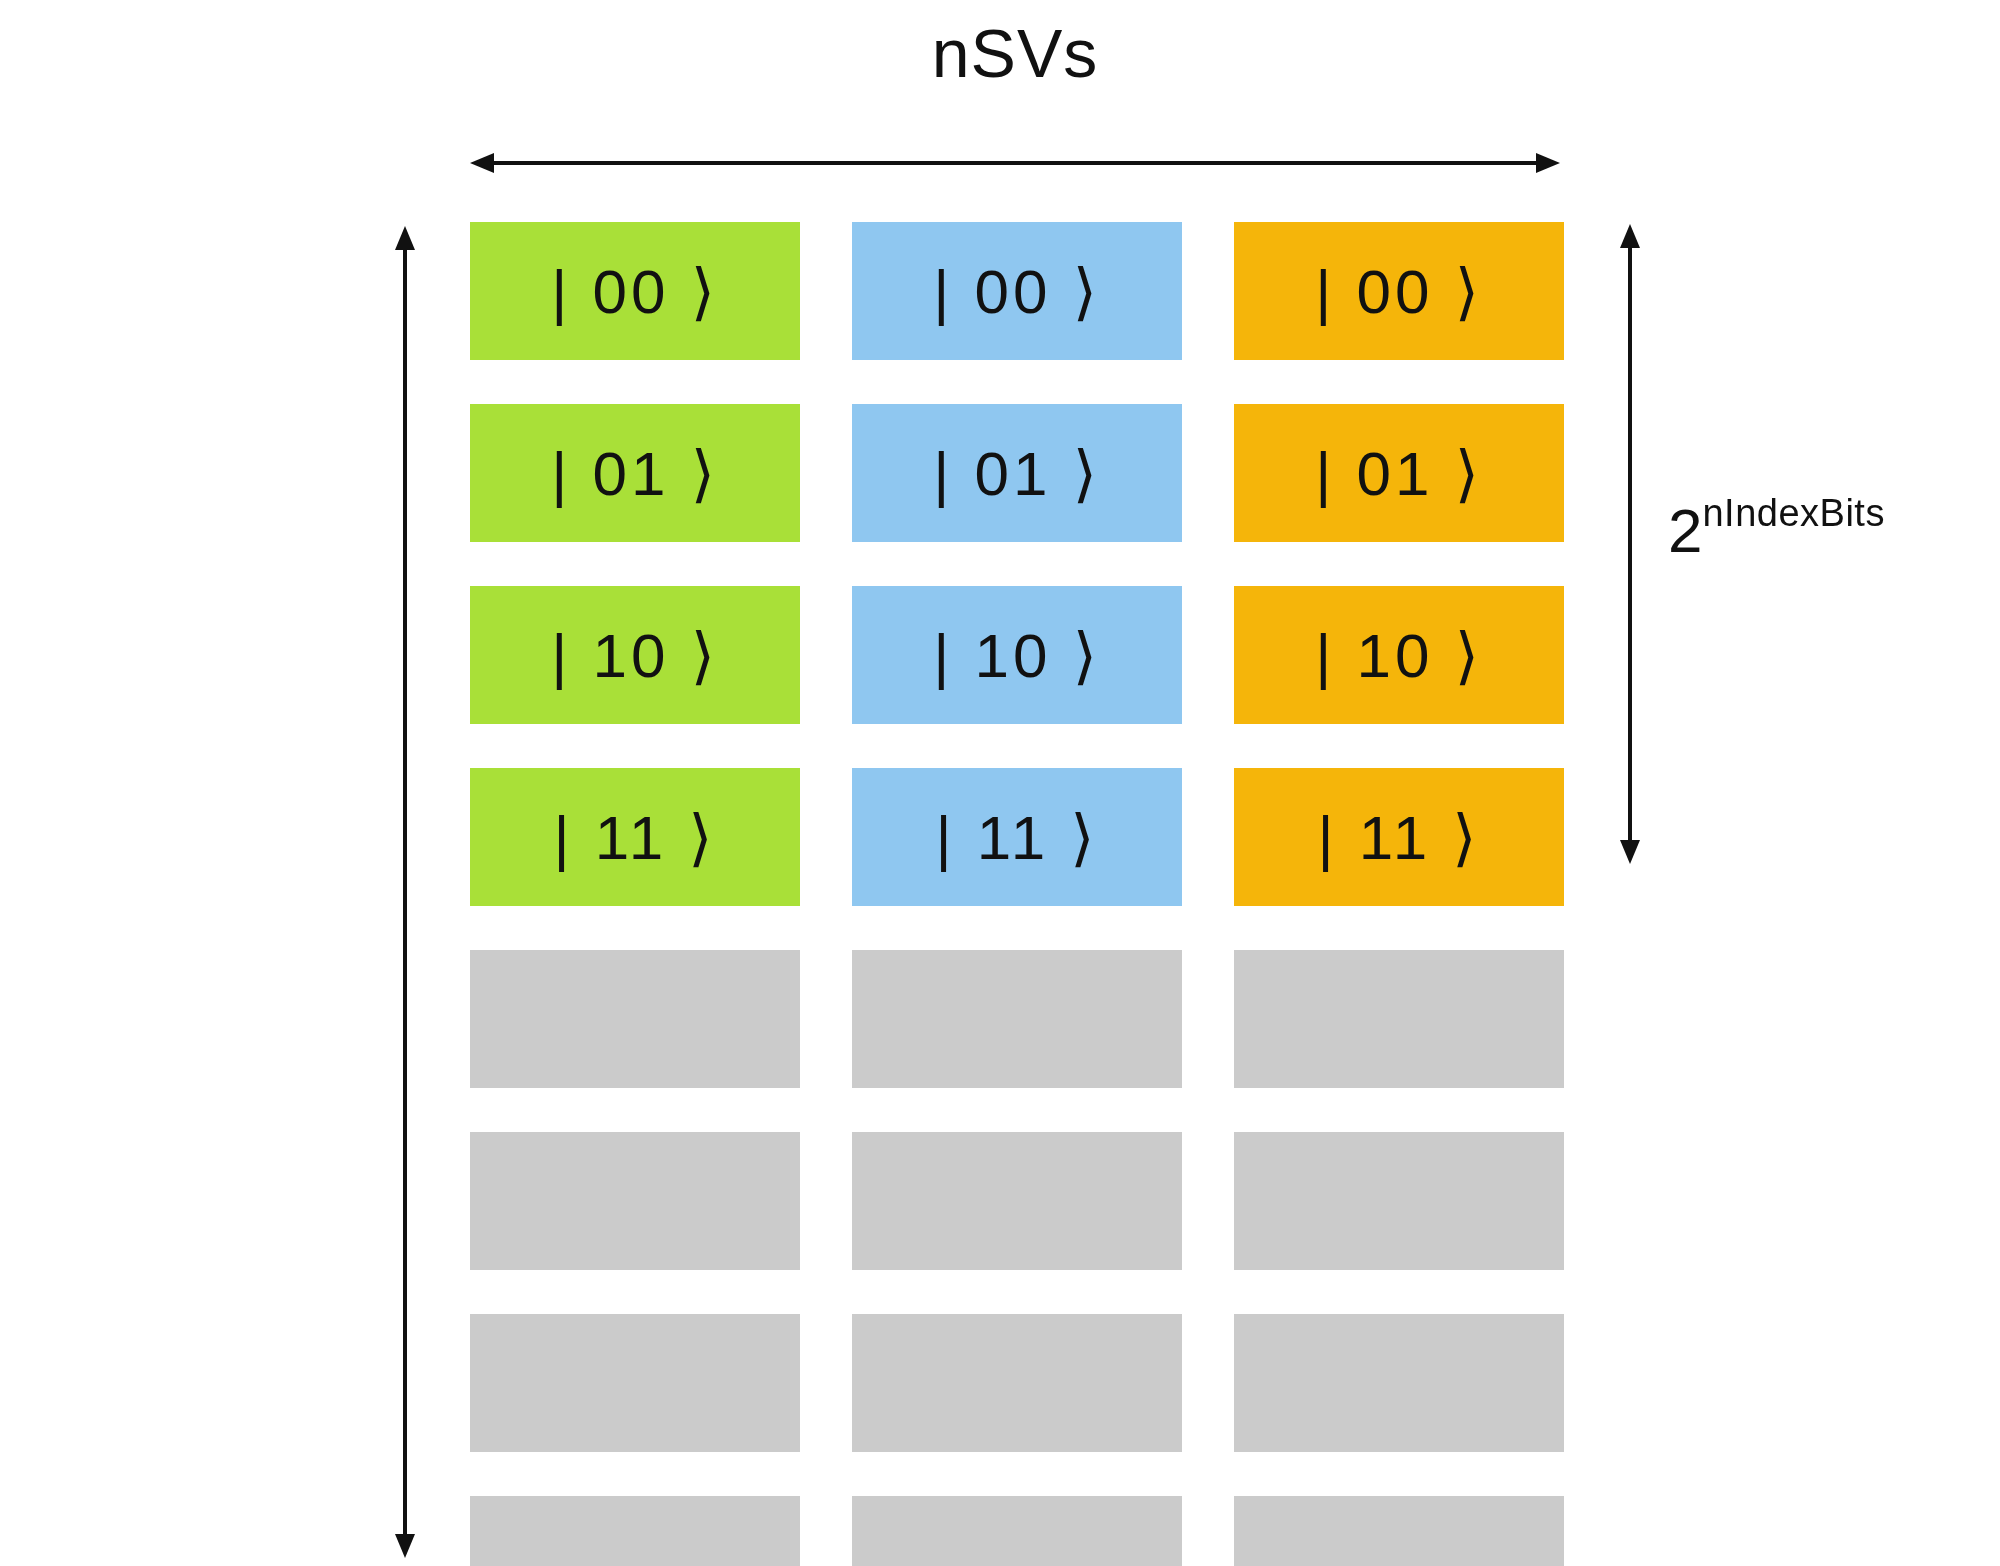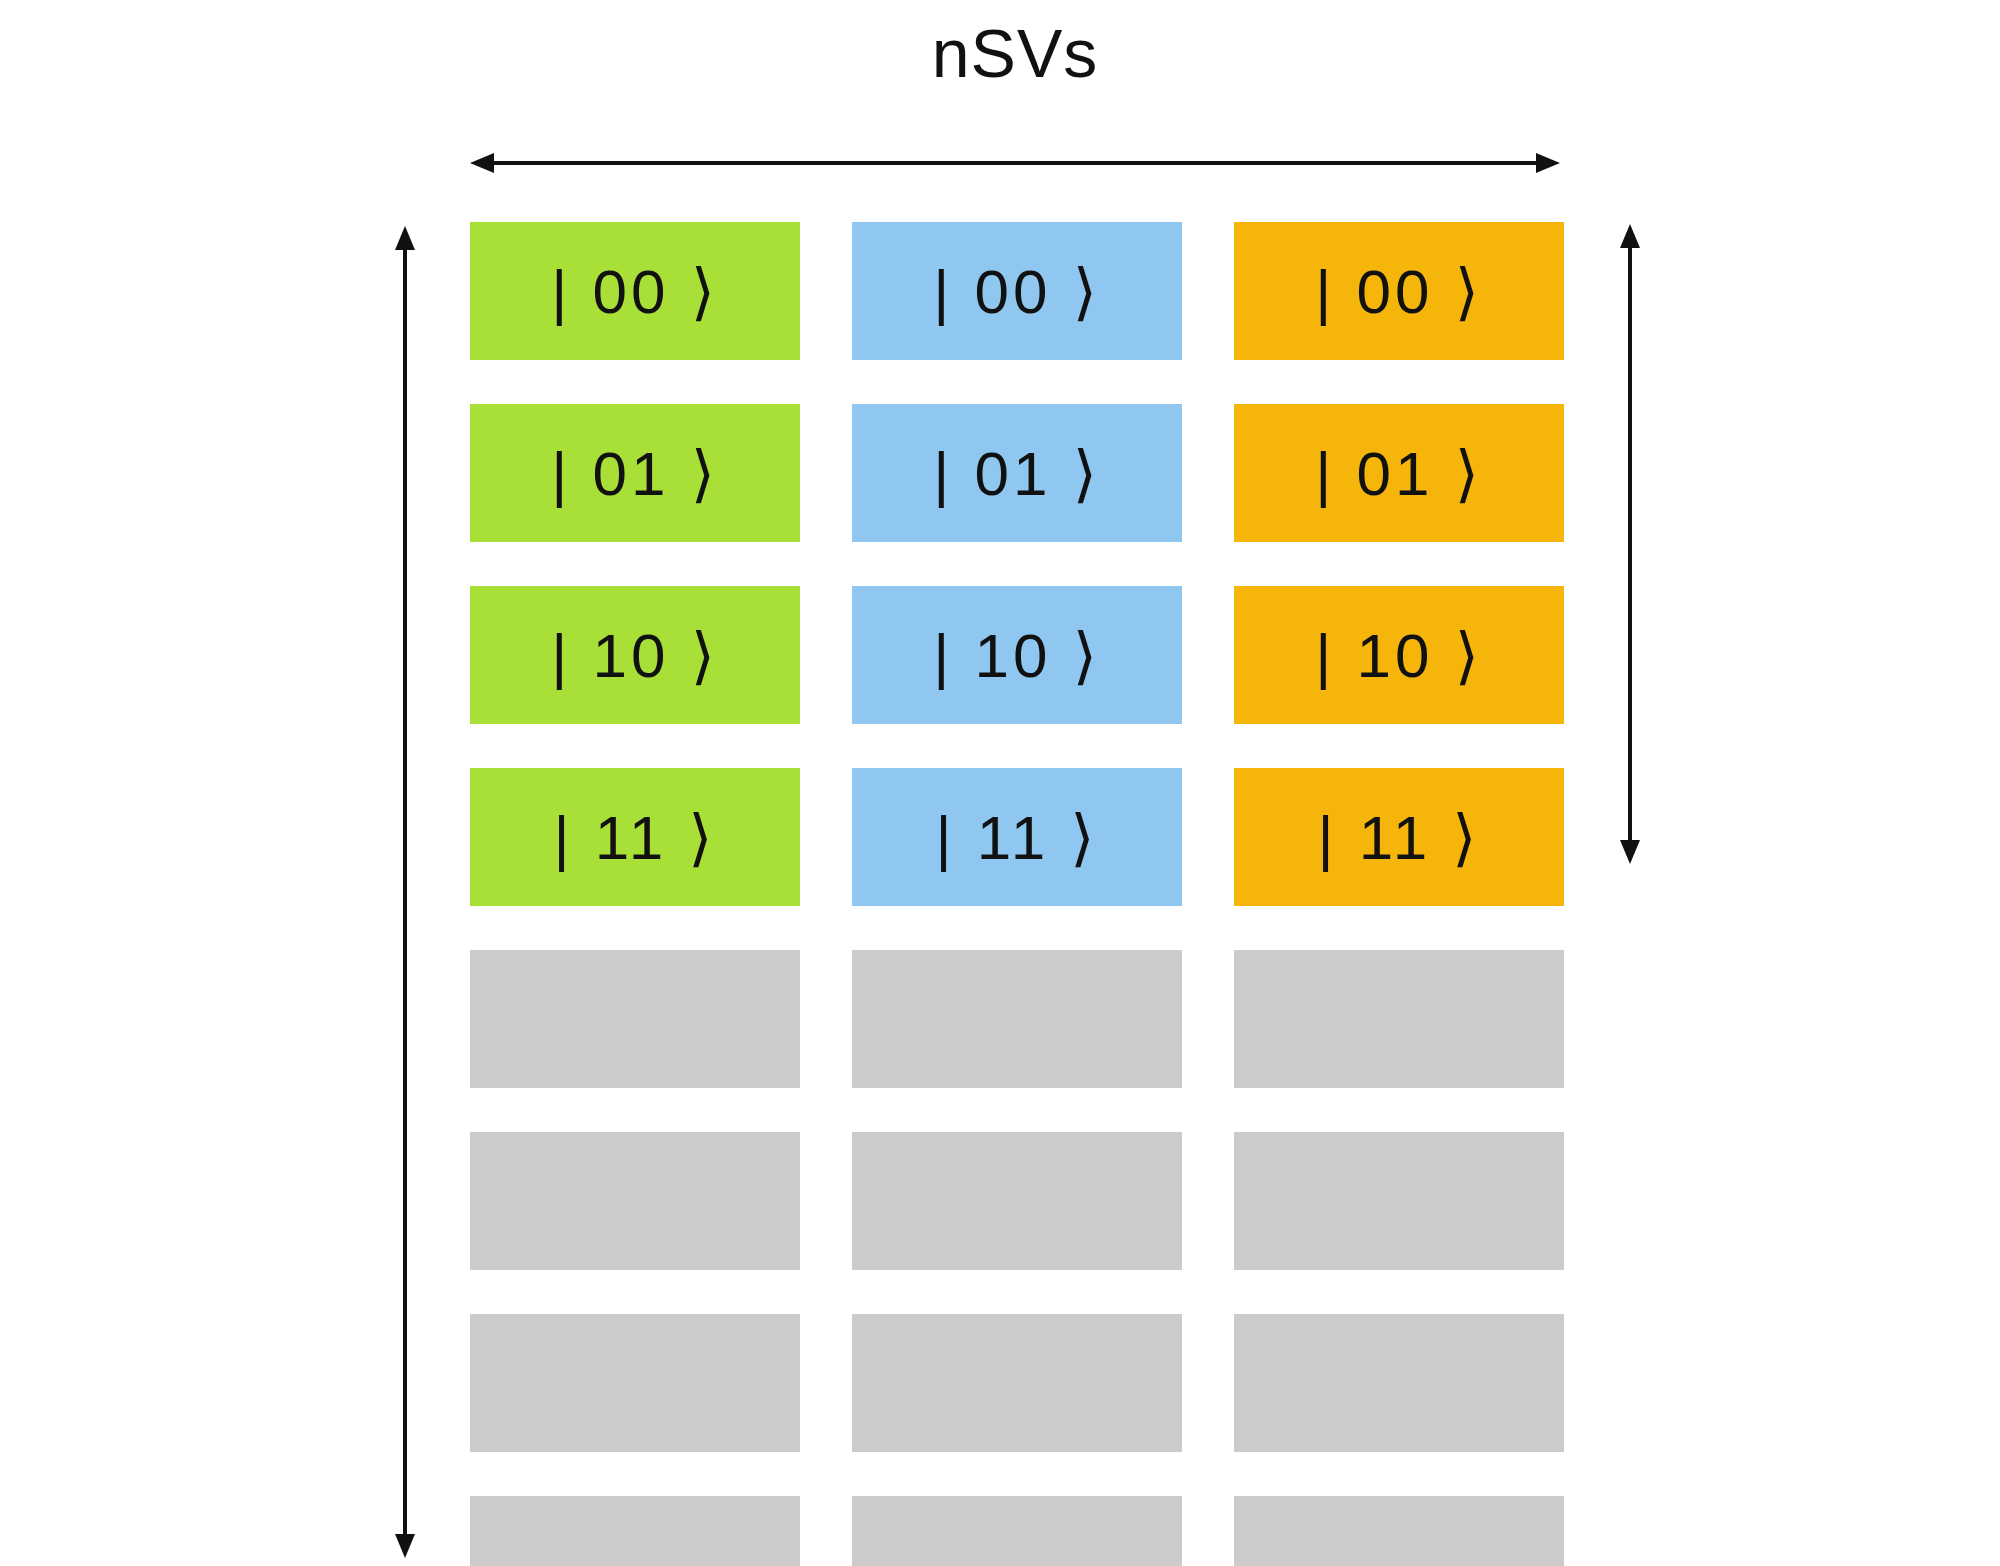--- a/index.html
+++ b/index.html
@@ -100,20 +100,21 @@
     <g fill="#111111" stroke="#111111">
       <line x1="1630" y1="242" x2="1630" y2="846" stroke-width="4"></line>
       <polygon points="1630,224 1620,248 1640,248" stroke="none"></polygon>
       <polygon points="1630,864 1620,840 1640,840" stroke="none"></polygon>
     </g>
   </svg>
 
   <div class="title">nSVs</div>
 
 
+  <div class="right-label"><span>2</span><sup>nIndexBits</sup></div>
 
   <div class="col col-0">
     <div class="cell" style="background-color: rgb(169, 224, 56);">| 00 ⟩</div>
     <div class="cell" style="background-color: rgb(169, 224, 56);">| 01 ⟩</div>
     <div class="cell" style="background-color: rgb(169, 224, 56);">| 10 ⟩</div>
     <div class="cell" style="background-color: rgb(169, 224, 56);">| 11 ⟩</div>
     <div class="cell" style="background-color: rgb(203, 203, 203);"></div>
     <div class="cell" style="background-color: rgb(203, 203, 203);"></div>
     <div class="cell" style="background-color: rgb(203, 203, 203);"></div>
     <div class="cell" style="background-color: rgb(203, 203, 203);"></div>

